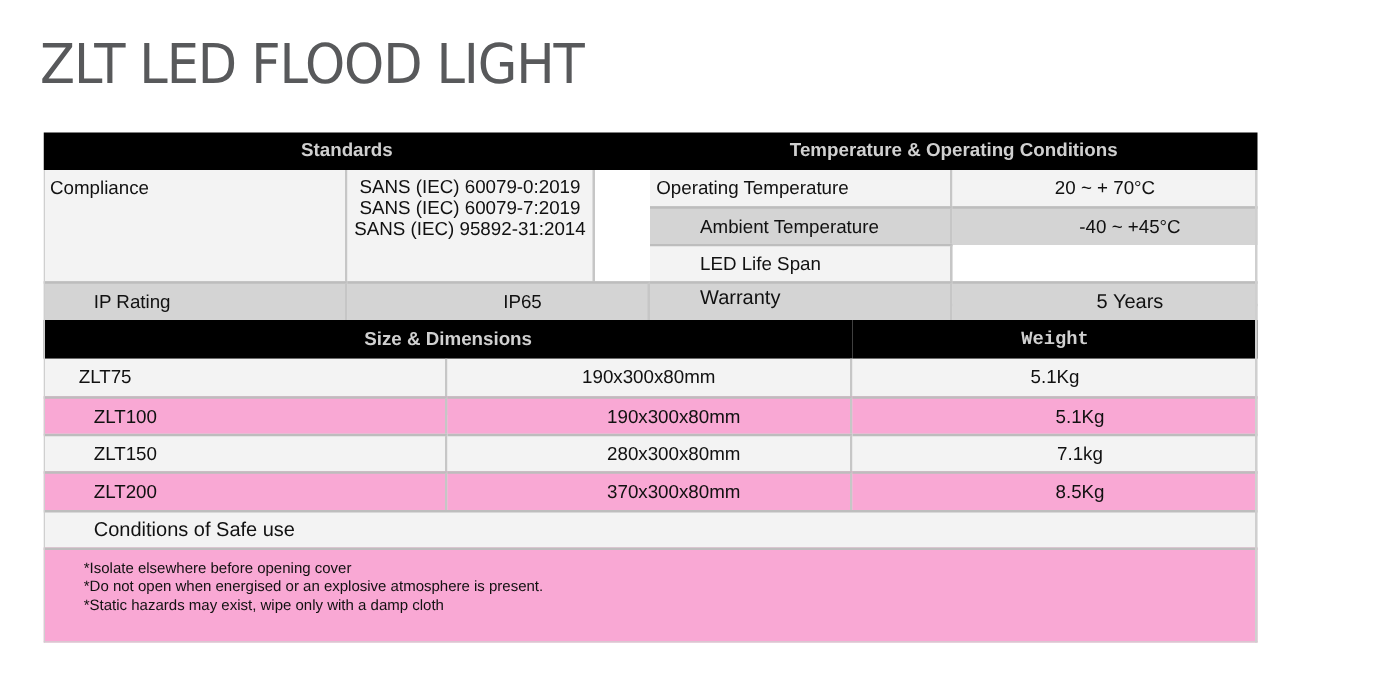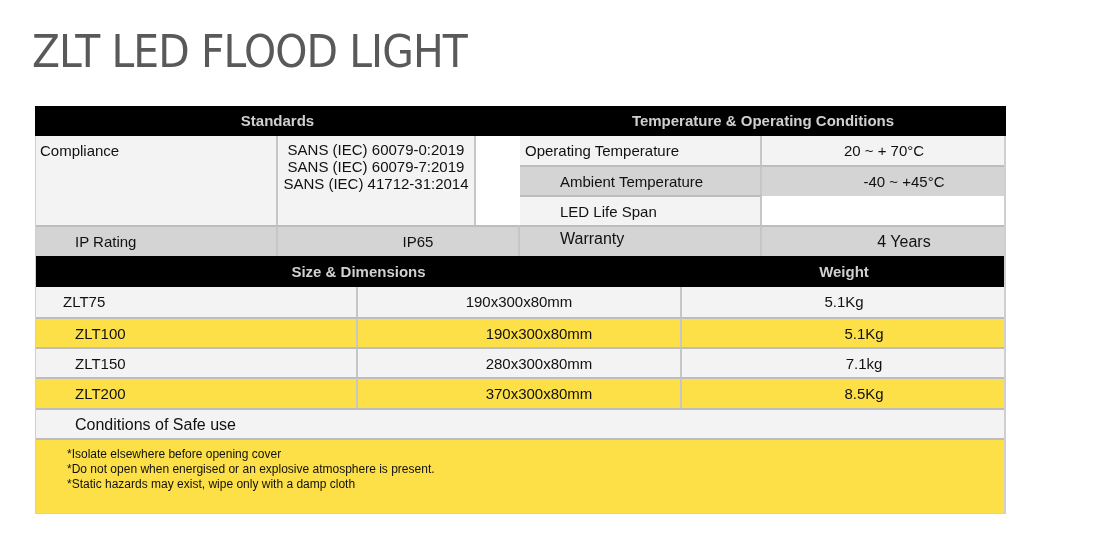--- a/index.html
+++ b/index.html
@@ -9,21 +9,21 @@
            font-family: "DejaVu Sans", sans-serif; font-weight: normal; letter-spacing: -1px;
            transform: scaleX(0.93); transform-origin: left top; white-space: nowrap; }
   .tbl { position: absolute; left: 35px; top: 106px; width: 971px; height: 408px; }
   .cell { position: absolute; box-sizing: border-box; font-size: 15px; line-height: 30px;
           white-space: nowrap; overflow: hidden; }
   .hdr { background: #000; color: #d0d0d0; font-weight: bold; text-align: center; }
   .l { padding-left: 5px; text-align: left; }
   .c { text-align: center; }
   .bg1 { background: #f3f3f3; }
   .bg2 { background: #d4d4d4; }
-  .bgw { background: #fde047; }
+  .bgw { background: #f9a8d4; }
   .bt { border-top: 2px solid #bdbdbd; padding-left: 40px; }
   .br { border-right: 2px solid #c6c6c6; }
   .small { font-size: 16px; line-height: 24px; }
   .notes { font-size: 12px; line-height: 15px; padding: 7px 5px; white-space: normal; }
   .outer-r { position: absolute; right: 0; top: 30px; width: 2px; height: 378px; background: #cfcfcf; }
   .outer-l { position: absolute; left: 0; top: 30px; width: 1px; height: 378px; background: #cfcfcf; }
   .outer-b { position: absolute; left: 0; bottom: 0; width: 971px; height: 1px; background: #cfcfcf; }
 </style>
 </head>
 <body>
@@ -32,39 +32,39 @@
 
 <div class="tbl">
 
   <div class="cell hdr" style="left:0;top:0;width:485px;height:30px;">Standards</div>
   <div class="cell hdr" style="left:485px;top:0;width:486px;height:30px;">Temperature &amp; Operating Conditions</div>
 
   <div class="cell l bg1 br" style="left:0;top:30px;width:243px;height:90px;">Compliance</div>
   <div class="cell c bg1 br" style="left:243px;top:30px;width:198px;height:90px;line-height:17px;padding-top:5px;">
     <div>SANS (IEC) 60079-0:2019</div>
     <div>SANS (IEC) 60079-7:2019</div>
-    <div>SANS (IEC) 41712-31:2014</div>
+    <div>SANS (IEC) 95892-31:2014</div>
   </div>
 
   <div class="cell l bg1 br" style="left:485px;top:30px;width:242px;height:30px;">Operating Temperature</div>
   <div class="cell c bg1" style="left:727px;top:30px;width:244px;height:30px;">20 ~ + 70°C</div>
 
   <div class="cell l bg2 br bt" style="left:485px;top:59px;width:242px;height:31px;">Ambient Temperature</div>
   <div class="cell c bg2 bt" style="left:727px;top:59px;width:244px;height:31px;">-40 ~ +45°C</div>
 
   <div class="cell l bg1 br bt" style="left:485px;top:89px;width:242px;height:31px;">LED Life Span</div>
   <div class="cell c bg1 bt" style="left:727px;top:89px;width:244px;height:31px;margin-top:48px;">50 000hrs (L80 B10)</div>
 
   <div class="cell l bg2 br bt" style="left:0;top:119px;width:243px;height:31px;">IP Rating</div>
   <div class="cell c bg2 br bt" style="left:243px;top:119px;width:242px;height:31px;">IP65</div>
   <div class="cell l bg2 br bt small" style="left:485px;top:119px;width:242px;height:31px;">Warranty</div>
-  <div class="cell c bg2 bt small" style="left:727px;top:119px;width:244px;height:31px;line-height:30px;">4 Years</div>
+  <div class="cell c bg2 bt small" style="left:727px;top:119px;width:244px;height:31px;line-height:30px;">5 Years</div>
 
   <div class="cell hdr" style="left:0;top:150px;width:647px;height:31px;line-height:31px;">Size &amp; Dimensions</div>
-  <div class="cell hdr" style="left:647px;top:150px;width:324px;height:31px;line-height:31px;">Weight</div>
+  <div class="cell hdr" style="left:647px;top:150px;width:324px;height:31px;line-height:31px;font-family:Liberation Mono, monospace;">Weight</div>
 
   <div class="cell l bg1 br" style="left:0;top:181px;width:323px;height:45px;padding-left:28px;">ZLT75</div>
   <div class="cell c bg1 br" style="left:323px;top:181px;width:324px;height:31px;">190x300x80mm</div>
   <div class="cell c bg1" style="left:647px;top:181px;width:324px;height:31px;">5.1Kg</div>
 
   <div class="cell l bgw br bt" style="left:0;top:211px;width:323px;height:31px;">ZLT100</div>
   <div class="cell c bgw br bt" style="left:323px;top:211px;width:324px;height:31px;">190x300x80mm</div>
   <div class="cell c bgw bt" style="left:647px;top:211px;width:324px;height:31px;">5.1Kg</div>
 
   <div class="cell l bg1 br bt" style="left:0;top:241px;width:323px;height:31px;">ZLT150</div>

